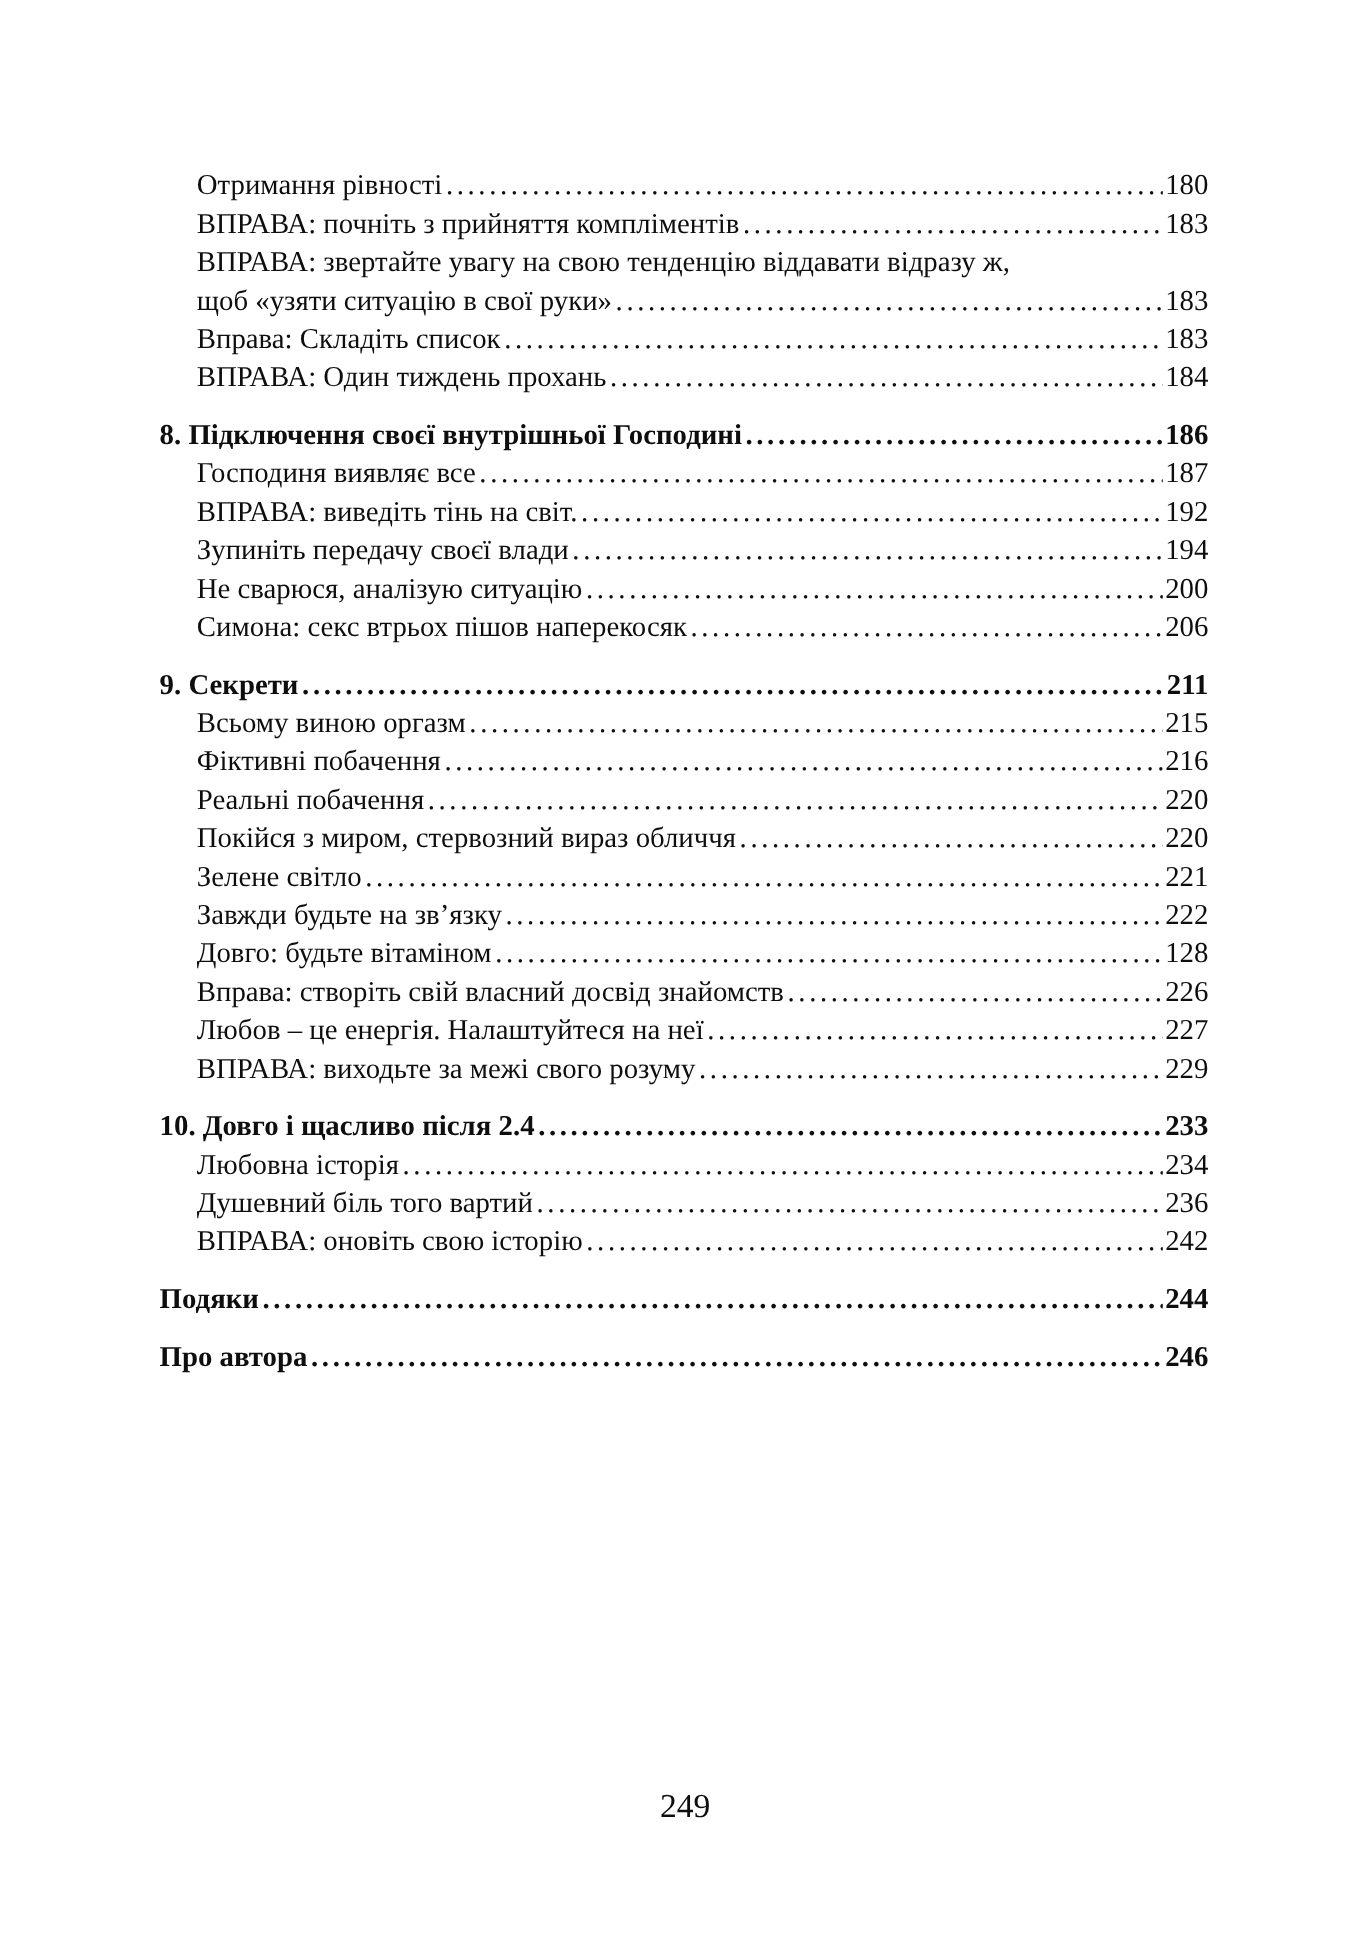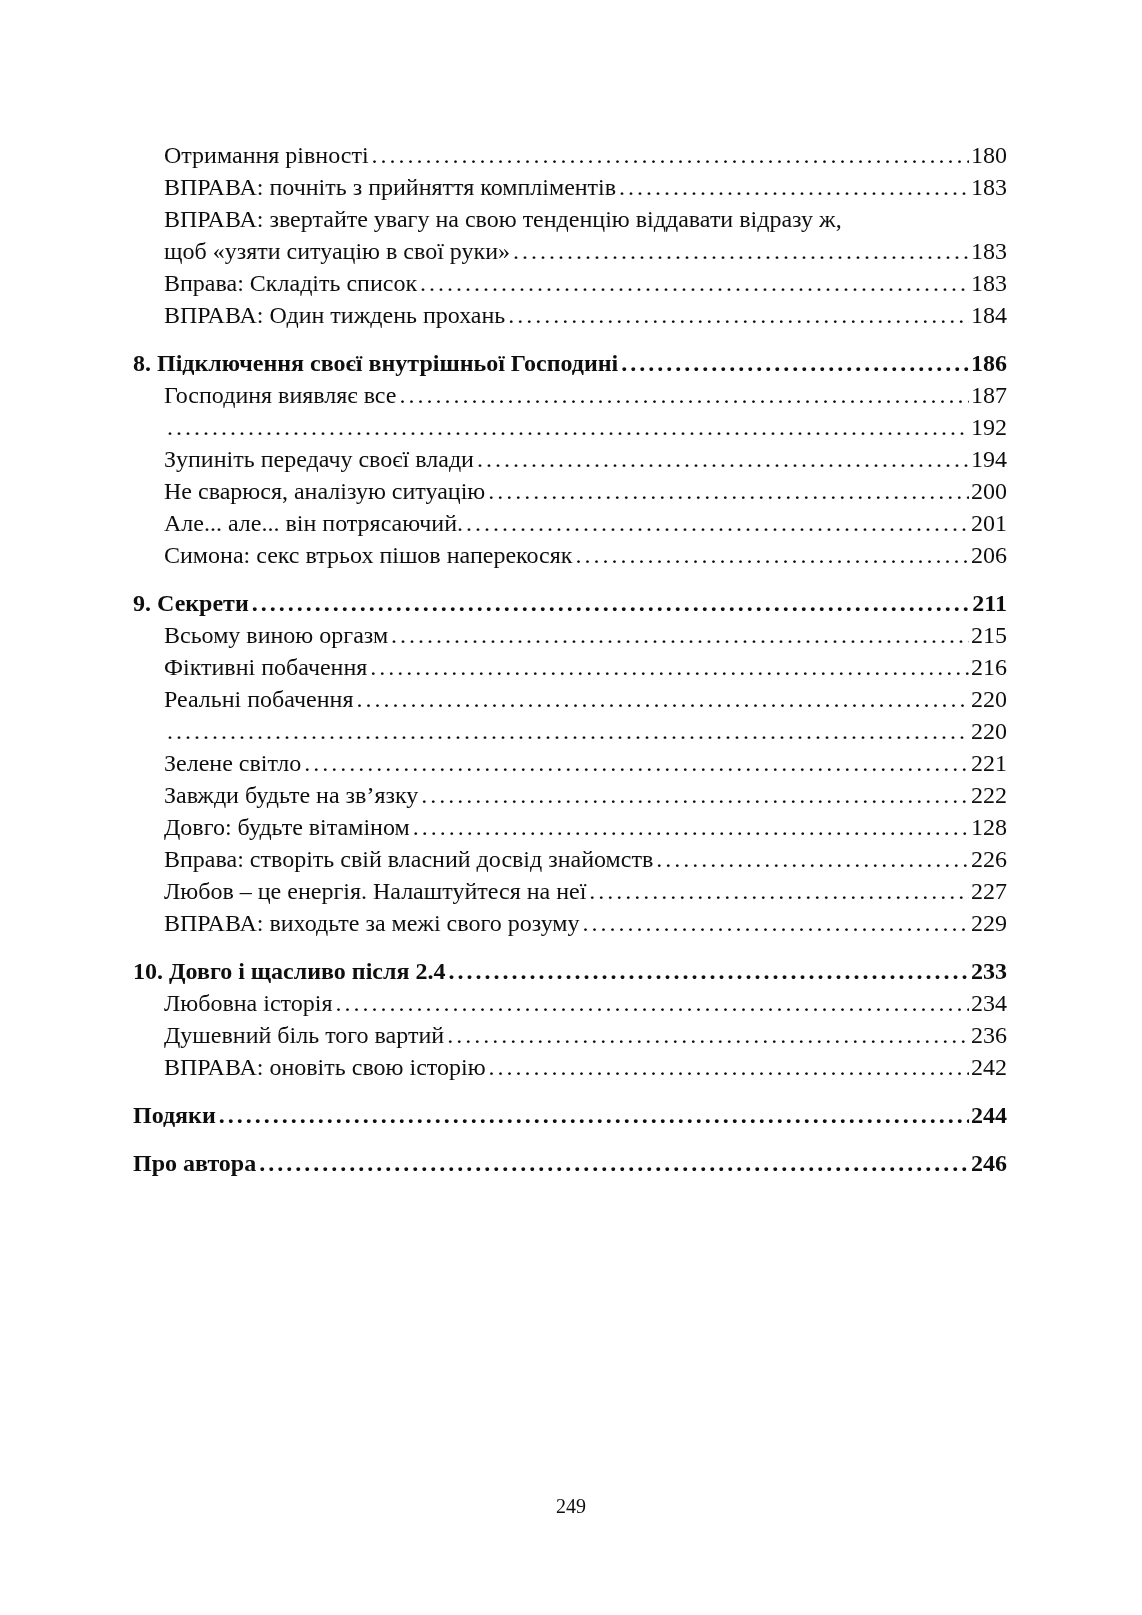--- a/index.html
+++ b/index.html
@@ -55,21 +55,21 @@
     padding-left: 2px;
     text-align: right;
     font-family: Liberation Serif, serif;
   }
   .footer-pagenum {
     position: absolute;
     left: 0;
     right: 0;
     top: 1490px;
     text-align: center;
-    font-size: 20px;
+    font-size: 28px;
     line-height: 32px;
   }
 </style>
 </head>
 <body>
 
 <div class="page">
   <div class="toc">
       <div class="toc-row sub">
         <span class="toc-text">Отримання рівності</span>
@@ -103,39 +103,35 @@
         <span class="toc-text">8. Підключення своєї внутрішньої Господині</span>
         <span class="toc-dots"></span>
         <span class="toc-page">186</span>
       </div>
       <div class="toc-row sub">
         <span class="toc-text">Господиня виявляє все</span>
         <span class="toc-dots"></span>
         <span class="toc-page">187</span>
       </div>
       <div class="toc-row sub">
+        <span class="toc-text">ВПРАВА: виведіть тінь на світ.</span>
         <span class="toc-dots"></span>
         <span class="toc-page">192</span>
       </div>
       <div class="toc-row sub">
         <span class="toc-text">Зупиніть передачу своєї влади</span>
         <span class="toc-dots"></span>
         <span class="toc-page">194</span>
       </div>
       <div class="toc-row sub">
         <span class="toc-text">Не сварюся, аналізую ситуацію</span>
         <span class="toc-dots"></span>
         <span class="toc-page">200</span>
       </div>
       <div class="toc-row sub">
-        <span class="toc-text">Але... але... він потрясаючий.</span>
-        <span class="toc-dots"></span>
-        <span class="toc-page">201</span>
-      </div>
-      <div class="toc-row sub">
         <span class="toc-text">Симона: секс втрьох пішов наперекосяк</span>
         <span class="toc-dots"></span>
         <span class="toc-page">206</span>
       </div>
       <div class="toc-row chapter">
         <span class="toc-text">9. Секрети</span>
         <span class="toc-dots"></span>
         <span class="toc-page">211</span>
       </div>
       <div class="toc-row sub">
@@ -147,20 +143,21 @@
         <span class="toc-text">Фіктивні побачення</span>
         <span class="toc-dots"></span>
         <span class="toc-page">216</span>
       </div>
       <div class="toc-row sub">
         <span class="toc-text">Реальні побачення</span>
         <span class="toc-dots"></span>
         <span class="toc-page">220</span>
       </div>
       <div class="toc-row sub">
+        <span class="toc-text">Покійся з миром, стервозний вираз обличчя</span>
         <span class="toc-dots"></span>
         <span class="toc-page">220</span>
       </div>
       <div class="toc-row sub">
         <span class="toc-text">Зелене світло</span>
         <span class="toc-dots"></span>
         <span class="toc-page">221</span>
       </div>
       <div class="toc-row sub">
         <span class="toc-text">Завжди будьте на зв’язку</span>

